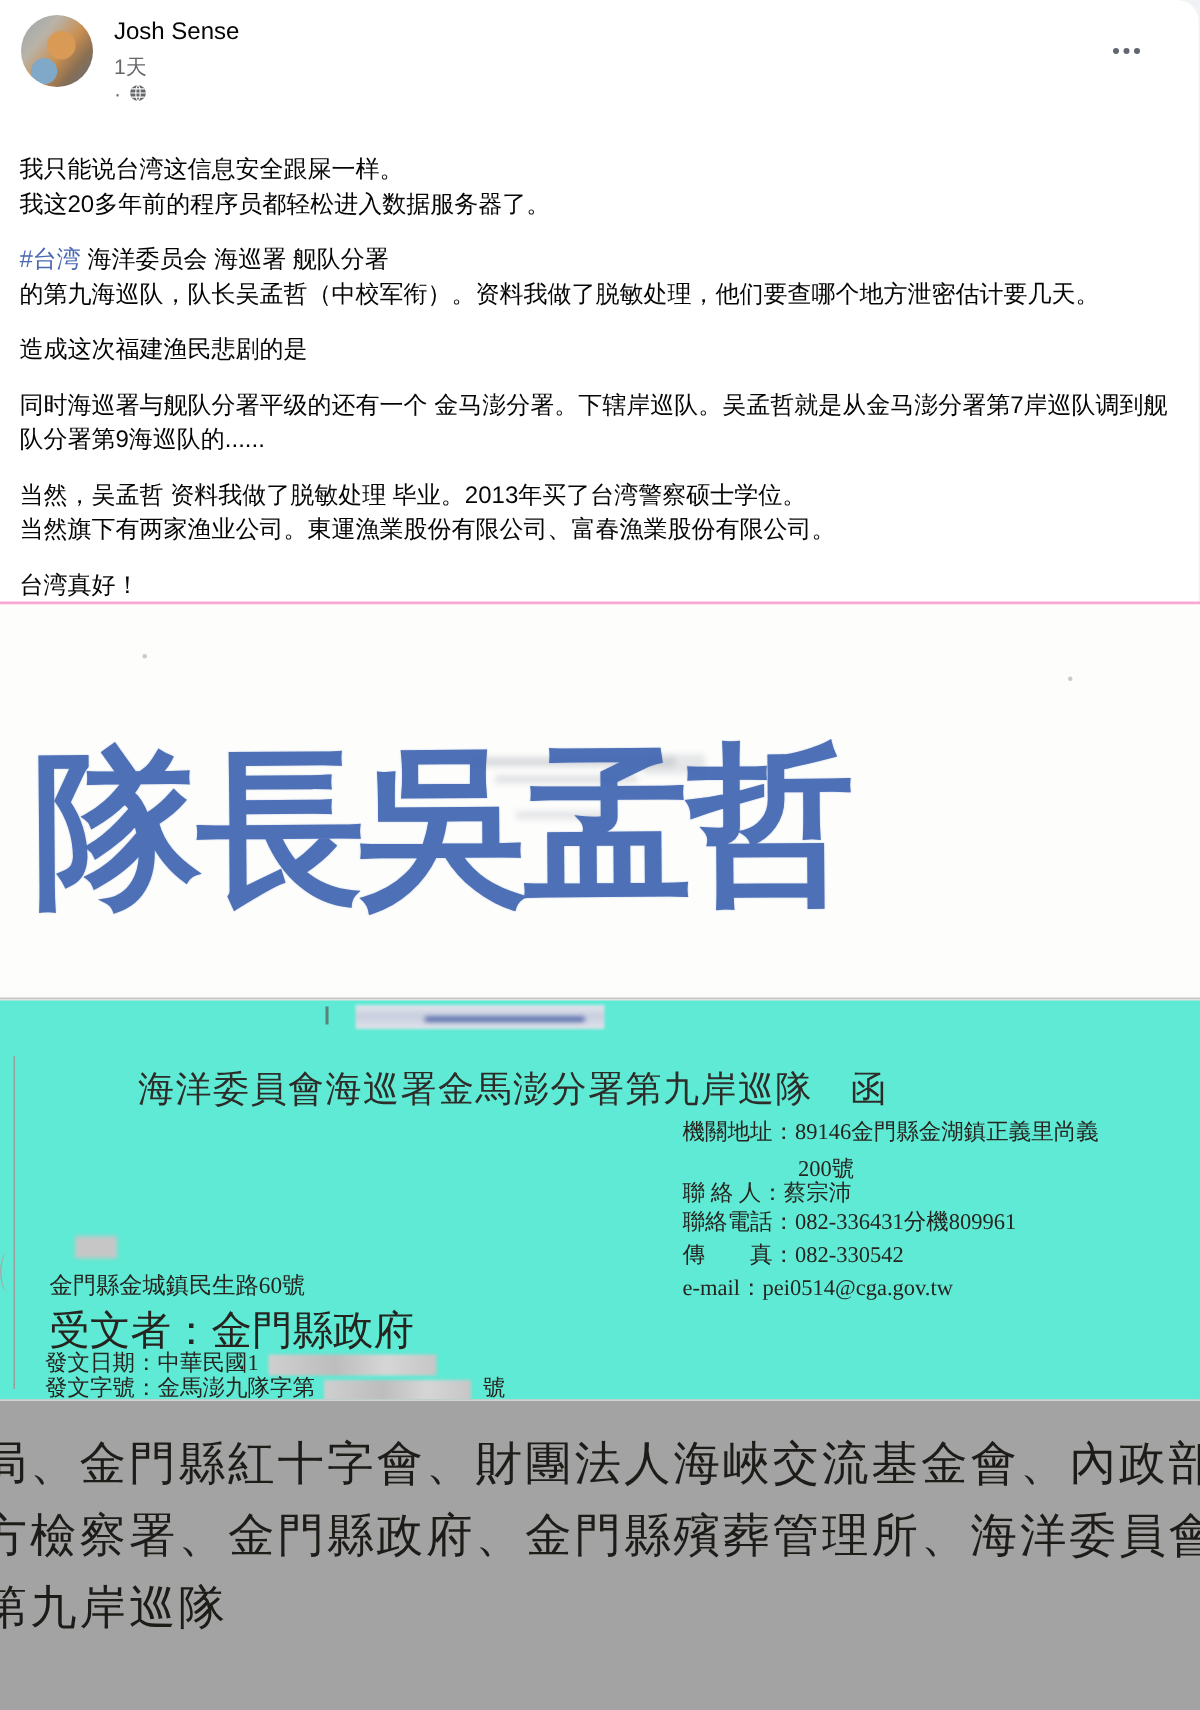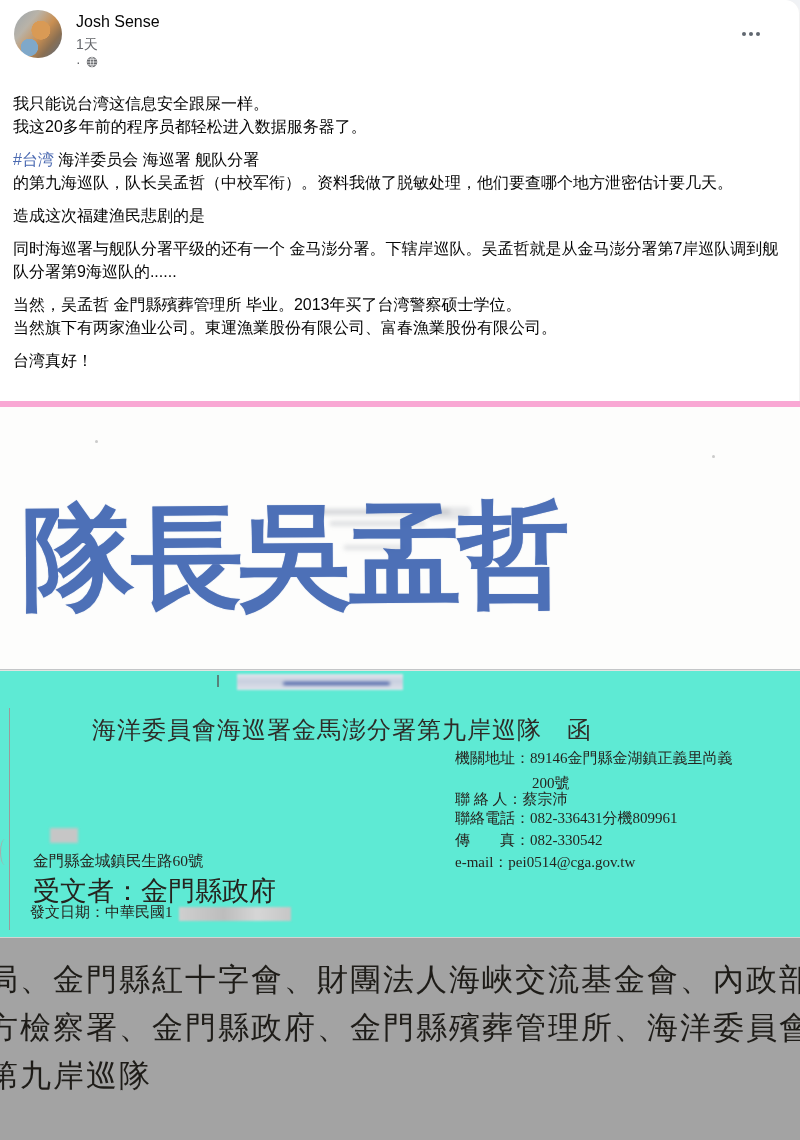--- a/index.html
+++ b/index.html
@@ -19,24 +19,24 @@
       linear-gradient(130deg,#9aa5ad 0%,#b9b3a8 30%,#c98f52 55%,#8a6f52 75%,#5d6f85 100%);
     cursor:pointer;
   }
   .author{position:absolute;left:76px;top:13px;font-size:16px;font-weight:400;color:#050505;cursor:pointer;}
   .time{position:absolute;left:76px;top:36px;font-size:14px;color:#65676b;cursor:pointer;}
   .privacy{position:absolute;left:76px;top:54px;display:flex;align-items:center;gap:5px;color:#65676b;font-size:14px;}
   .more{position:absolute;right:36px;top:28px;display:flex;gap:3px;cursor:pointer;padding:4px;}
   .more .dot{width:4px;height:4px;border-radius:50%;background:#606770;}
   
   .post-body{position:absolute;top:88px;left:0;right:0;padding:0 13px;font-size:16px;line-height:23px;color:#050505;}
-  .post-body p{margin:4px 0 10px 0;}
+  .post-body p{margin:14px 0 10px 0;}
   .hashtag{color:#4a69b1;cursor:pointer;}
   
-  .attachment{position:absolute;top:401px;left:0;width:800px;height:739px;border-top:6px solid #f9a8d4;box-sizing:border-box;cursor:pointer;}
+  .attachment{position:absolute;top:401px;left:0;width:800px;height:739px;border-top:2px solid #f9a8d4;box-sizing:border-box;cursor:pointer;}
   .sec{position:absolute;left:0;right:0;overflow:hidden;}
   .stamp-sec{top:0;height:263px;background:#fdfdfc;border-bottom:1px solid #c4c6c8;box-sizing:border-box;}
   .doc-sec{top:263px;height:267px;background:#5eead4;border-top:1px solid #e3e3e1;box-sizing:border-box;}
   .bottom-sec{top:530px;height:209px;background:#a3a3a3;border-top:1px solid #d4d4d2;box-sizing:border-box;text-align:right;}
   
   .stamp{
     position:absolute;left:22px;top:94px;white-space:nowrap;
     font-family:"Liberation Serif",serif;font-weight:700;
     font-size:112px;line-height:1;letter-spacing:-3px;color:#4066b2;
     transform:rotate(-0.4deg);opacity:.93;
@@ -110,21 +110,21 @@
       <span class="hashtag">#台湾</span><span> 海洋委员会 海巡署 舰队分署</span><br>
       <span>的第九海巡队，队长吴孟哲（中校军衔）。资料我做了脱敏处理，他们要查哪个地方泄密估计要几天。</span>
     </p>
     <p>
       <span>造成这次福建渔民悲剧的是</span>
     </p>
     <p>
       <span>同时海巡署与舰队分署平级的还有一个 金马澎分署。下辖岸巡队。吴孟哲就是从金马澎分署第7岸巡队调到舰队分署第9海巡队的......</span>
     </p>
     <p>
-      <span>当然，吴孟哲 金門縣殯葬管理所 毕业。2013年买了台湾警察硕士学位。</span><br>
+      <span>当然，吴孟哲 资料我做了脱敏处理 毕业。2013年买了台湾警察硕士学位。</span><br>
       <span>当然旗下有两家渔业公司。東運漁業股份有限公司、富春漁業股份有限公司。</span>
     </p>
     <p>
       <span>台湾真好！</span>
     </p>
   </div>
 
   <div class="attachment">
 
     <div class="sec stamp-sec">
@@ -152,20 +152,23 @@
       <div class="dline l-fax">傳　　真：082-330542</div>
       <div class="dline l-email">e-mail：pei0514@cga.gov.tw</div>
 
       <div class="sender-blur"></div>
       <div class="dline l-senderaddr">金門縣金城鎮民生路60號</div>
       <div class="dline l-recipient">受文者：金門縣政府</div>
 
       <div class="dline l-date">
         <span>發文日期：中華民國1</span><span class="inline-blur blur-date"></span>
       </div>
+      <div class="dline l-docnum">
+        <span>發文字號：金馬澎九隊字第</span><span class="inline-blur blur-num"></span><span>號</span>
+      </div>
     </div>
 
     <div class="sec bottom-sec">
       <div class="bline bl1">局、金門縣紅十字會、財團法人海峽交流基金會、內政部</div>
       <div class="bline bl2">方檢察署、金門縣政府、金門縣殯葬管理所、海洋委員會</div>
       <div class="bline bl3">第九岸巡隊</div>
     </div>
 
   </div>
 </div>

